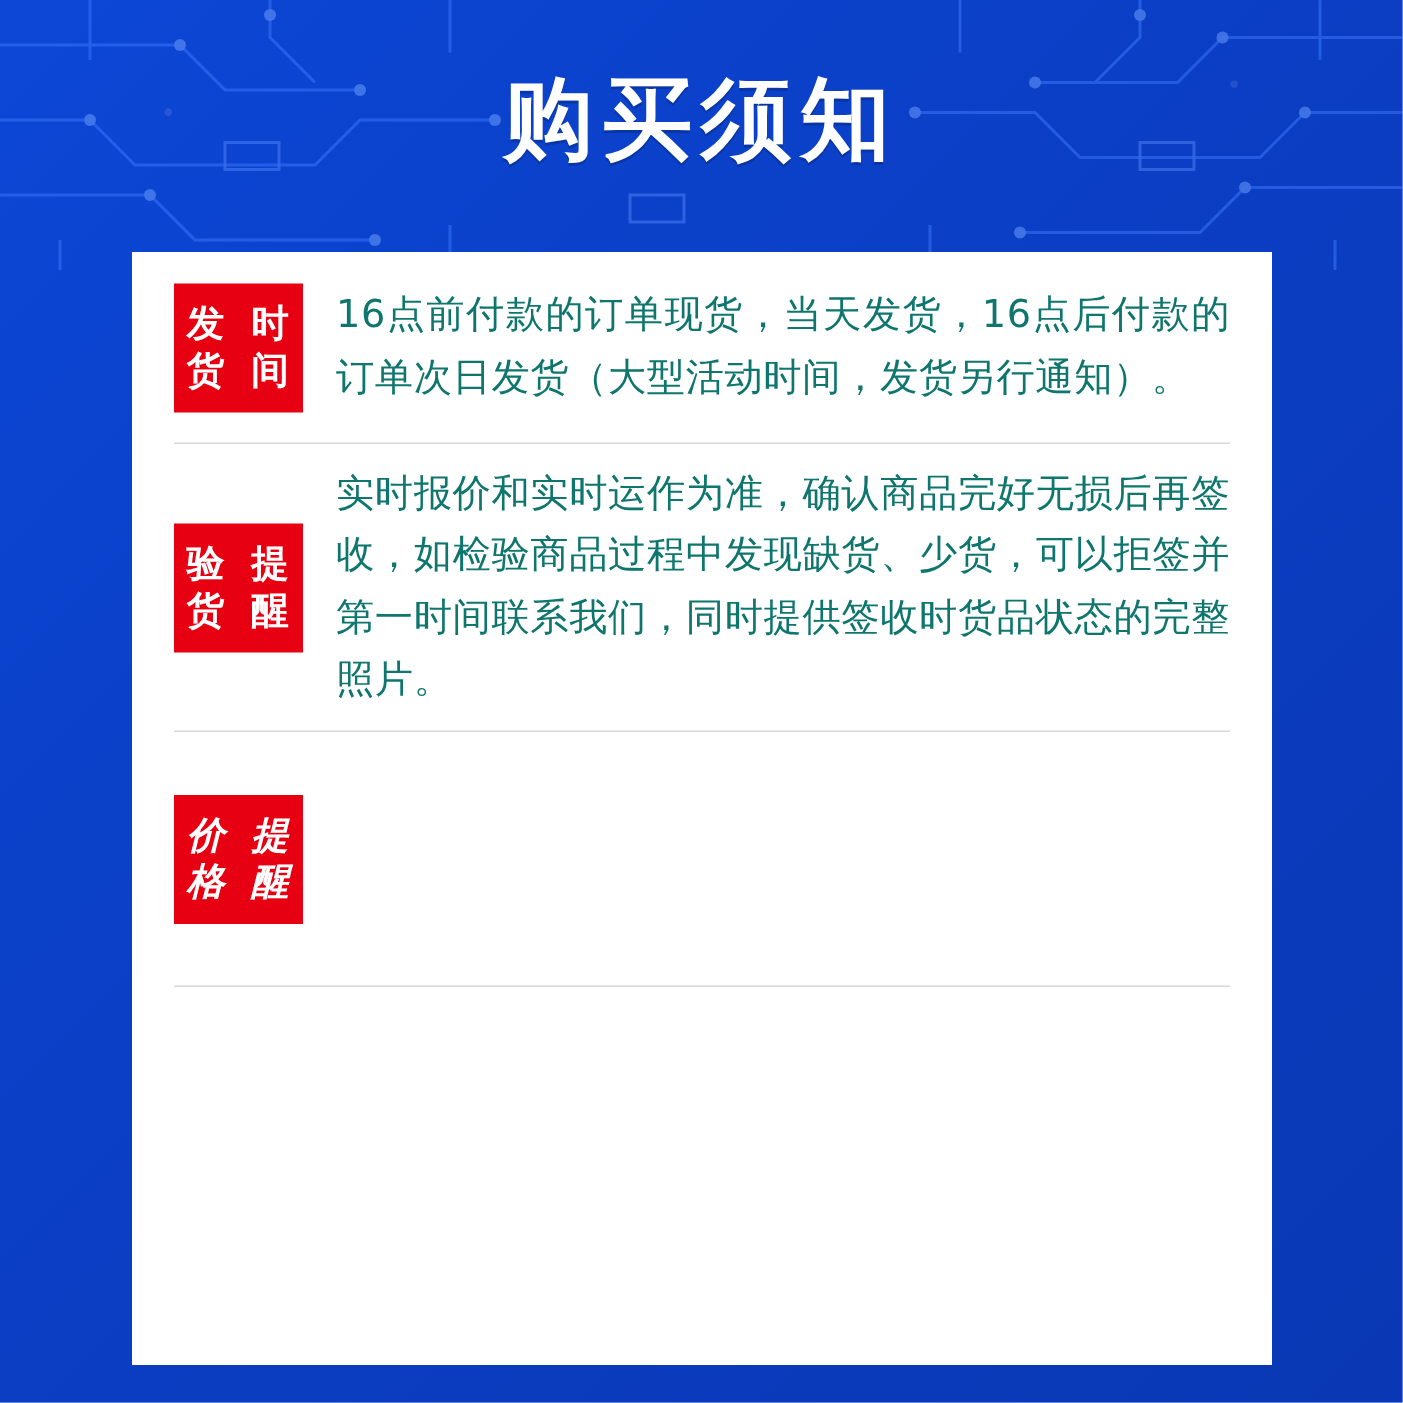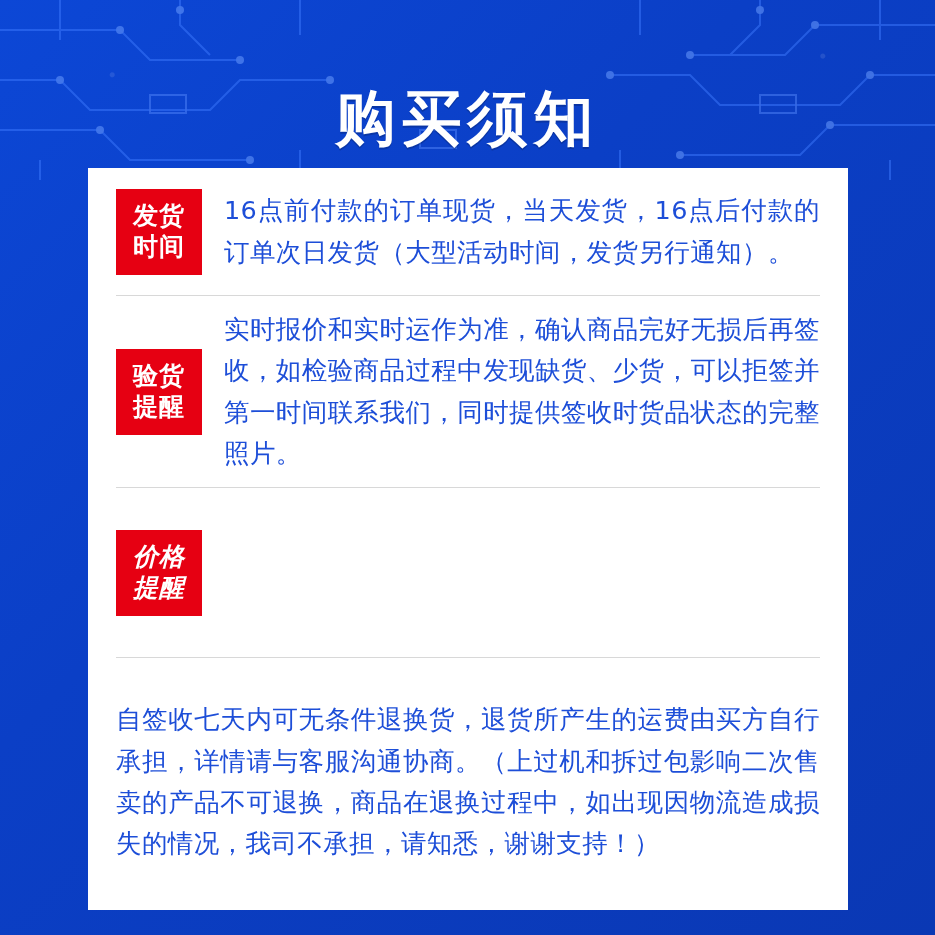--- a/index.html
+++ b/index.html
@@ -32,21 +32,21 @@
     left: 0; top: 0;
     width: 935px; height: 180px;
     opacity: 0.55;
     pointer-events: none;
   }
 
   #header {
     position: relative;
     height: 160px;
     display: flex;
-    align-items: flex-end;
+    align-items: center;
     justify-content: center;
   }
 
   #title {
     font-family: "DejaVu Sans", "Liberation Sans", sans-serif;
     font-size: 60px;
     font-weight: 700;
     color: #ffffff;
     letter-spacing: 6px;
     text-shadow: 0 2px 0 rgba(0,0,0,0.18);
@@ -80,33 +80,33 @@
     width: 86px;
     min-height: 86px;
     background: #e60012;
     color: #ffffff;
     font-family: "DejaVu Sans", "Liberation Sans", sans-serif;
     font-size: 25px;
     font-weight: 700;
     line-height: 1.22;
     letter-spacing: 1px;
     display: flex;
-    flex-direction: column;
+    flex-direction: row;
     align-items: center;
     justify-content: center;
     margin-right: 22px;
     text-align: center;
     padding: 6px 0;
     box-sizing: border-box;
   }
   .tag span { display: block; }
 
   .body-text {
     flex: 1 1 auto;
-    color: #1d4ed8;
+    color: #0f766e;
     font-family: "DejaVu Sans", "Liberation Sans", sans-serif;
     font-size: 25.5px;
     line-height: 1.62;
     letter-spacing: 0.4px;
     text-align: justify;
     white-space: pre-wrap;
   }
 
   #row-ship  { height: 128px; }
   #row-check { height: 192px; }
@@ -183,17 +183,16 @@
     </div>
 
     <div class="row" id="row-price">
       <div class="tag">
         <span>价格</span>
         <span>提醒</span>
       </div>
     </div>
 
     <div class="row" id="row-return">
-      <div class="body-text">自签收七天内可无条件退换货，退货所产生的运费由买方自行承担，详情请与客服沟通协商。（上过机和拆过包影响二次售卖的产品不可退换，商品在退换过程中，如出现因物流造成损失的情况，我司不承担，请知悉，谢谢支持！）</div>
     </div>
 
   </div>
 </div>
 
 </body></html>

